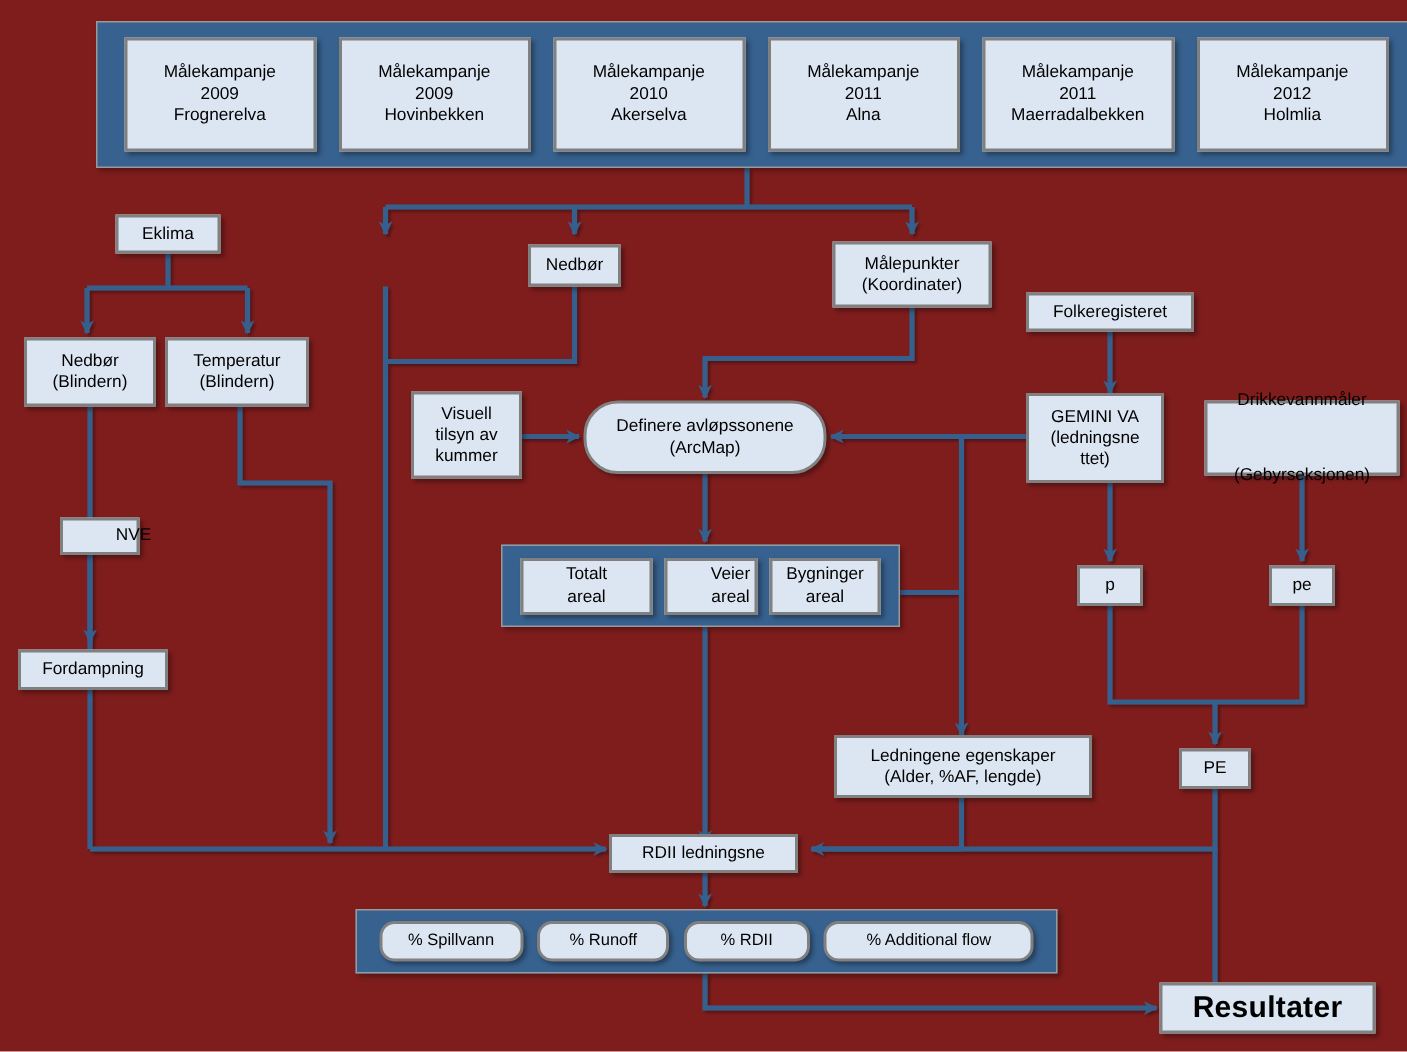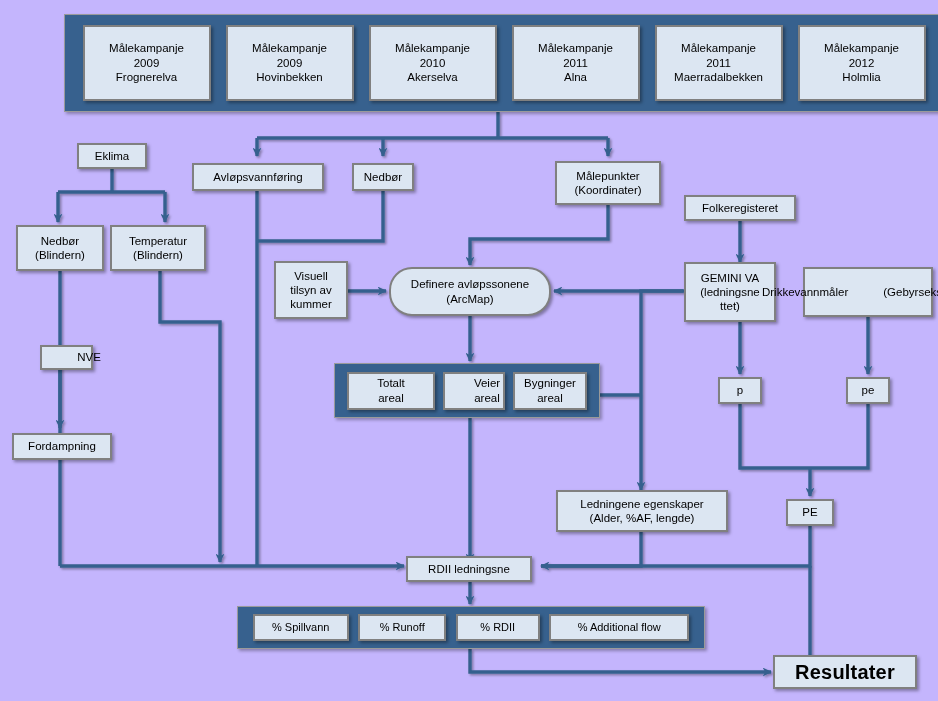--- a/index.html
+++ b/index.html
@@ -1,17 +1,17 @@
 <!DOCTYPE html>
 <html><head>
 <meta charset="utf-8">
 <style>
   html,body{margin:0;padding:0;background:#ffffff;}
   body{font-family:"Liberation Sans","DejaVu Sans",sans-serif;}
-  #canvas{position:relative;width:938px;height:701px;overflow:hidden;background:#c4b5fd;}
+  #canvas{position:relative;width:938px;height:701px;overflow:hidden;background:#7f1d1d;}
   svg#wires{position:absolute;left:0;top:0;width:938px;height:701px;}
 
   
   .group{
     position:absolute;
     background:#37618E;
     border:1px solid #9a9a9a;
     box-sizing:border-box;
     box-shadow:2px 2px 3px rgba(0,0,0,0.30);
     display:flex;
@@ -32,21 +32,21 @@
     text-align:center;
     color:#000;
     font-size:11.5px;
     line-height:1.22;
     z-index:4;
     padding:1px 2px;
   }
   .group .box{position:relative;left:auto;top:auto;}
   .tall{line-height:1.25;}
   .resultater{font-size:20px;font-weight:bold;letter-spacing:.2px;}
-  .small{font-size:11px;}
+  .small{font-size:11px;border-radius:10px;}
 </style>
 </head>
 <body>
 
 <div id="canvas">
 
   <svg id="wires" viewBox="0 0 938 701" xmlns="http://www.w3.org/2000/svg">
     <defs>
       <marker id="ah" markerWidth="10" markerHeight="9" refX="8.4" refY="4.5" orient="auto" markerUnits="userSpaceOnUse">
         <path d="M0,0 L9.4,4.5 L0,9 L2.6,4.5 Z" fill="#36618E"></path>
@@ -166,23 +166,20 @@
   </div>
 
   <div class="box" style="left:40px;top:345px;width:48px;height:25px;padding-left:47px;">
     <span>NVE</span>
   </div>
 
   <div class="box" style="left:12px;top:433px;width:100px;height:27px;">
     <span>Fordampning</span>
   </div>
 
-  <div class="box" style="left:192px;top:163px;width:132px;height:28px;">
-    <span>Avløpsvannføring</span>
-  </div>
 
   <div class="box" style="left:352px;top:163px;width:62px;height:28px;">
     <span>Nedbør</span>
   </div>
 
   <div class="box" style="left:684px;top:195px;width:112px;height:26px;">
     <span>Folkeregisteret</span>
   </div>
 
   <div class="box" style="left:555px;top:161px;width:106px;height:44px;flex-direction:column;">
@@ -200,21 +197,21 @@
     <span>Definere avløpssonene</span>
     <span>(ArcMap)</span>
   </div>
 
   <div class="box" style="left:684px;top:262px;width:92px;height:60px;flex-direction:column;justify-content:center;">
     <span>GEMINI VA</span>
     <span>(ledningsne</span>
     <span>ttet)</span>
   </div>
 
-  <div class="box" style="left:803px;top:267px;width:130px;height:50px;flex-direction:row;gap:35px;">
+  <div class="box" style="left:803px;top:267px;width:130px;height:50px;flex-direction:column;gap:35px;">
     <span>Drikkevannmåler</span>
     <span>(Gebyrseksjonen)</span>
   </div>
 
   <div class="group" style="left:334px;top:363px;width:266px;height:55px;padding:0 8px;">
     <div class="box" style="width:88px;height:38px;flex-direction:column;">
       <span>Totalt</span>
       <span>areal</span>
     </div>
     <div class="box" style="width:62px;height:38px;flex-direction:column;padding-left:28px;">

